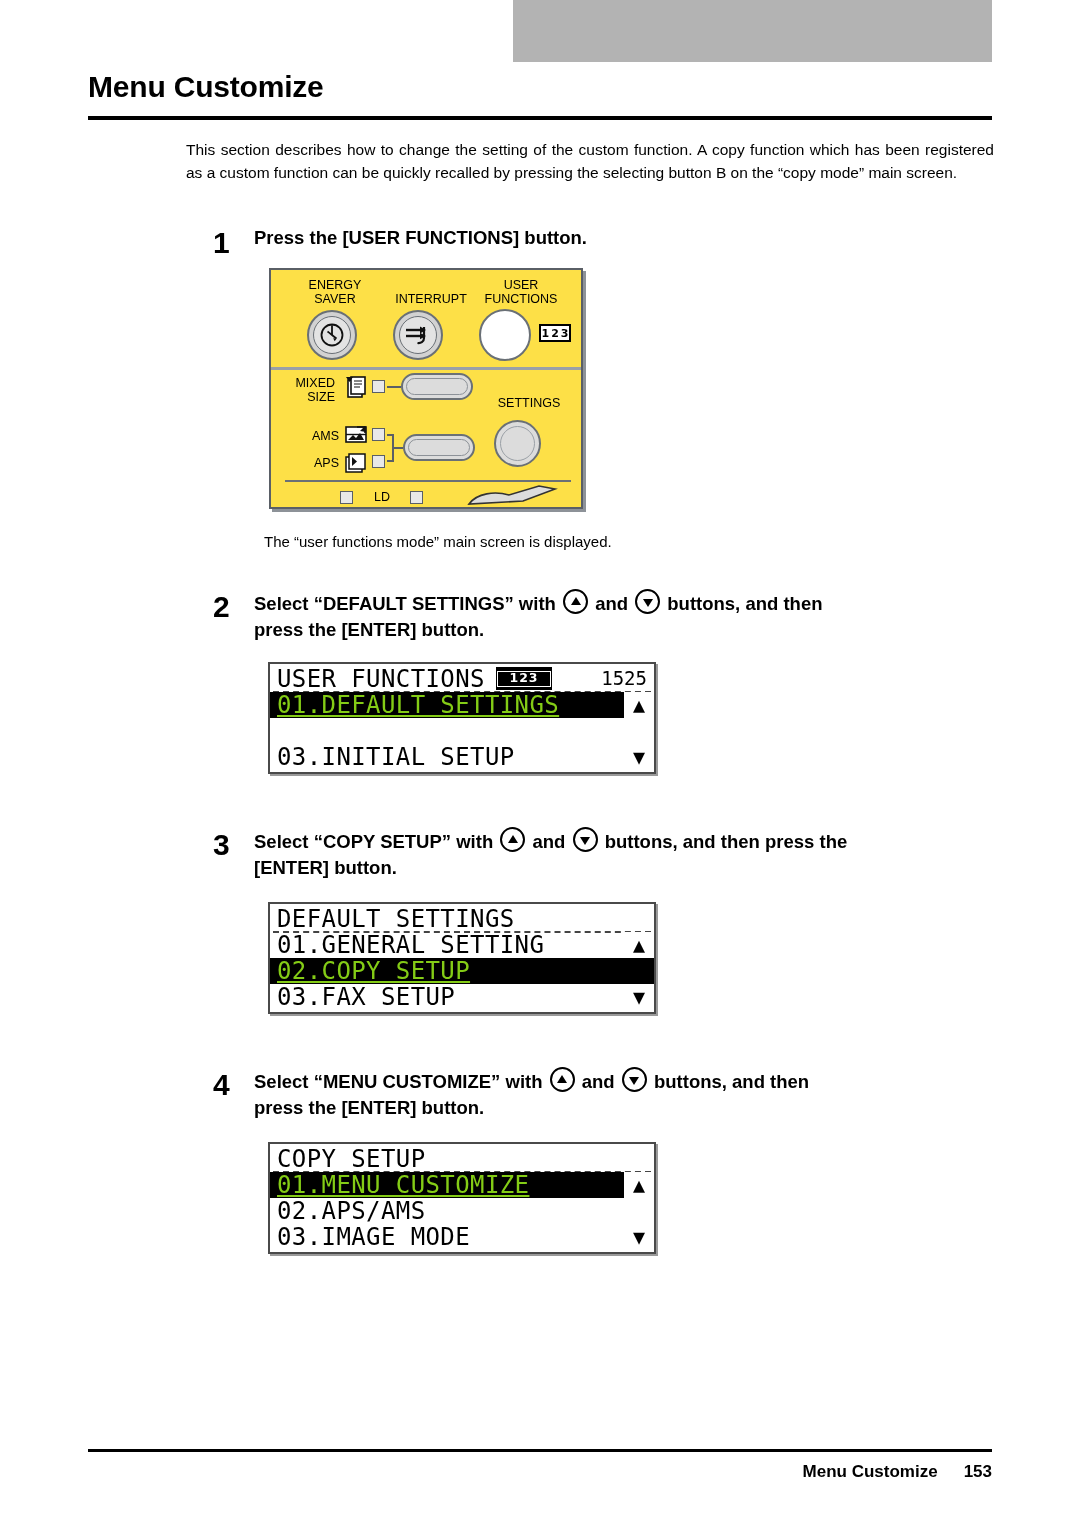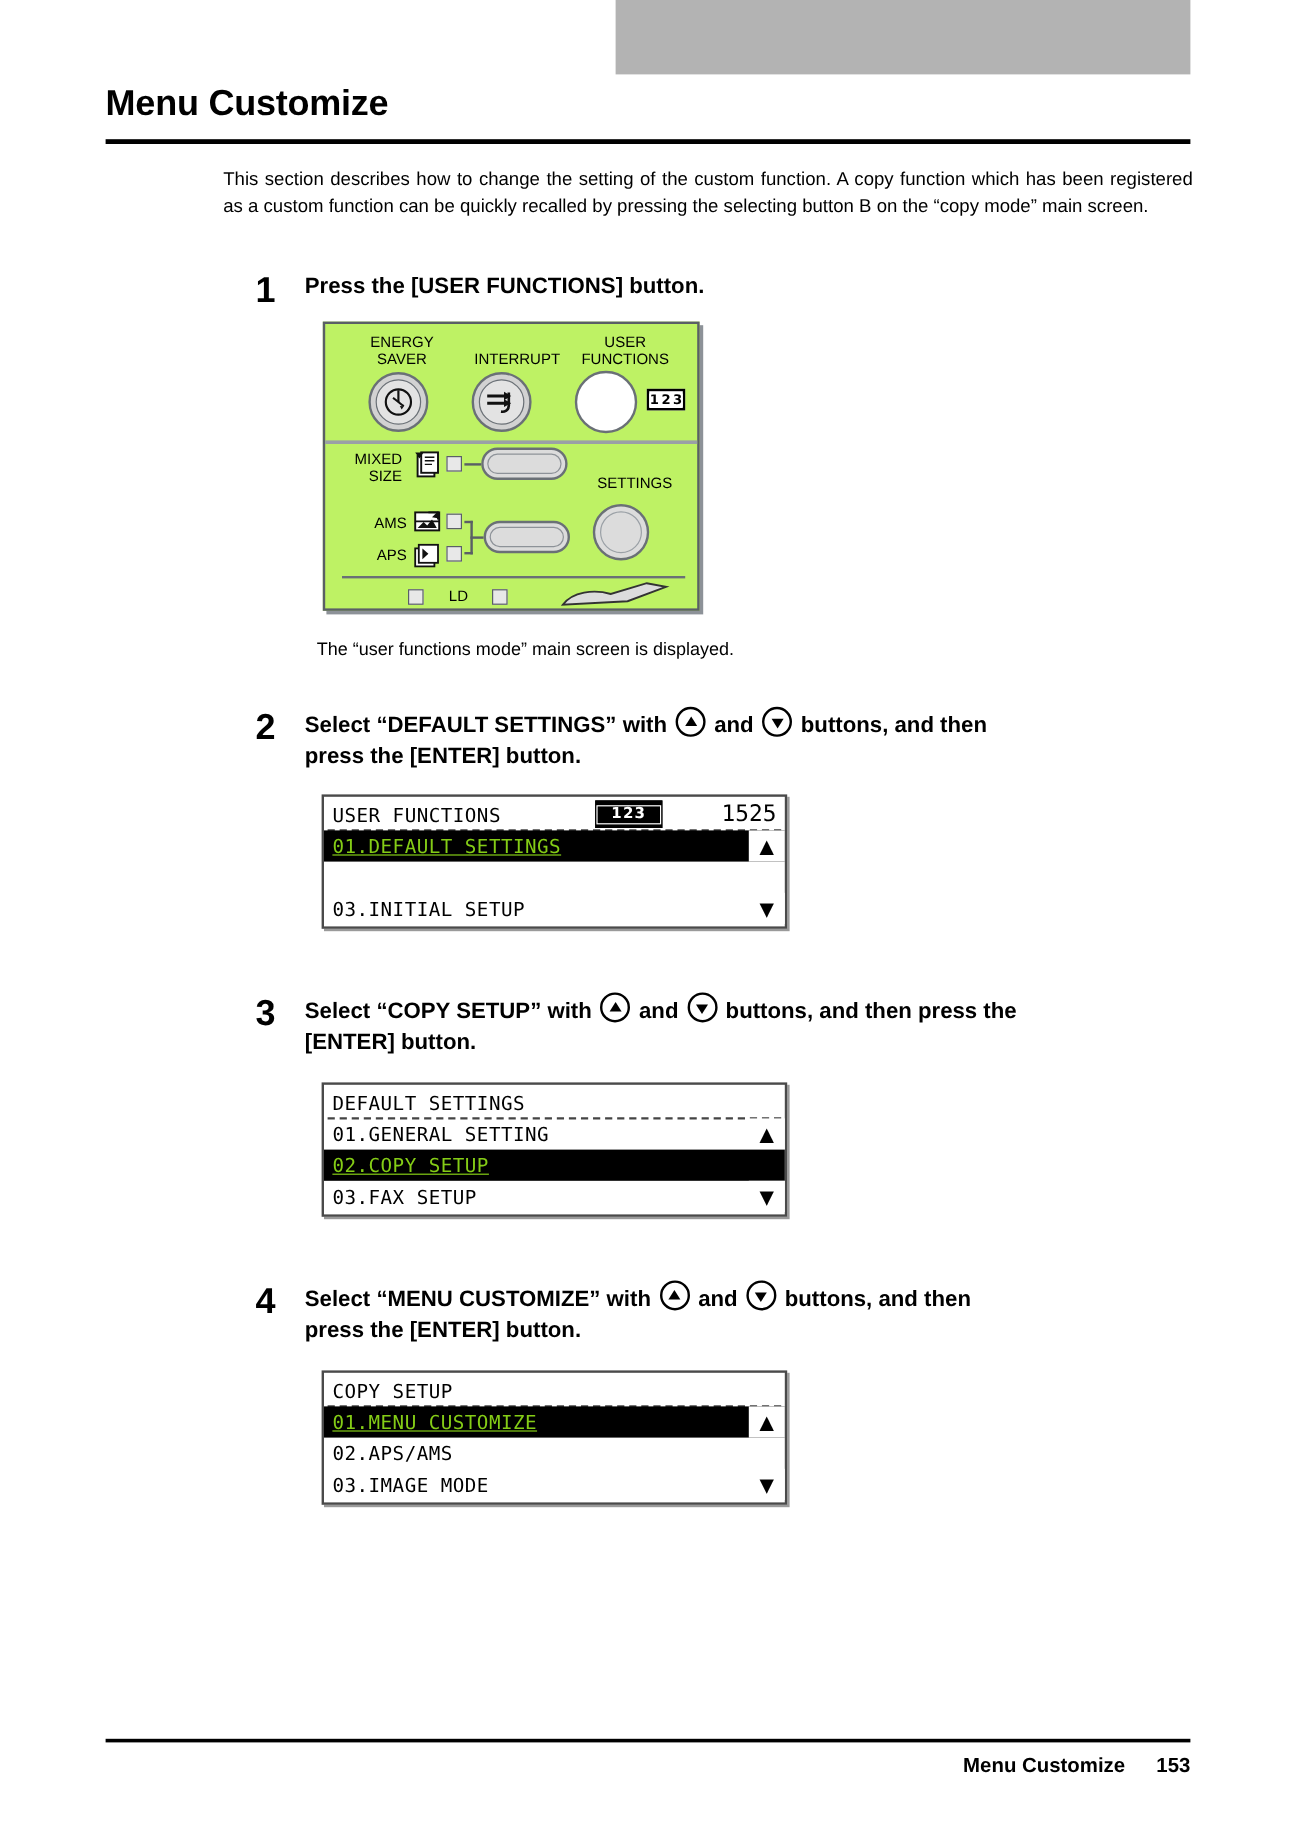--- a/index.html
+++ b/index.html
@@ -113,21 +113,21 @@
     line-height: 22px;
   }
 
   
   .panel {
     position: absolute;
     left: 269px;
     top: 268px;
     width: 314px;
     height: 241px;
-    background: #bef264;
+    background: #fde047;
     border: 2px solid #5a5f66;
     box-sizing: border-box;
     box-shadow: 3px 3px 0 0 #8d9298;
   }
   .panel-divider {
     position: absolute;
     left: 0;
     top: 97px;
     width: 100%;
     height: 3px;
@@ -230,21 +230,21 @@
     font-family: "DejaVu Sans Mono", monospace;
   }
   .lcd-row {
     position: absolute;
     left: 0;
     width: 100%;
     height: 26px;
     box-sizing: border-box;
     display: flex;
     align-items: center;
-    font-size: 16px;
+    font-size: 24px;
     letter-spacing: 0.4px;
     color: #000;
     white-space: pre;
   }
   .lcd-row.r0 { top: 2px; }
   .lcd-row.r1 { top: 28px; }
   .lcd-row.r2 { top: 54px; }
   .lcd-row.r3 { top: 80px; }
 
   .lcd-row .txt { padding-left: 7px; }

